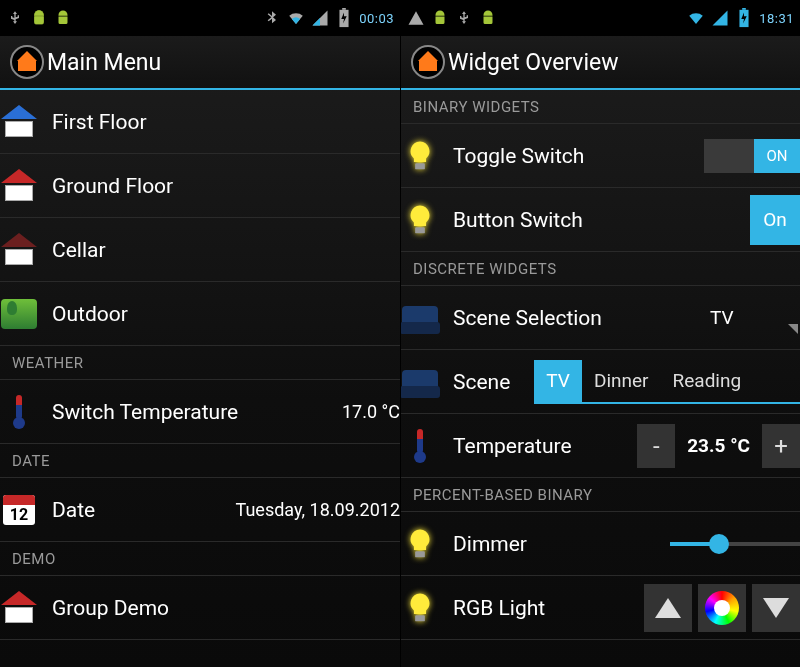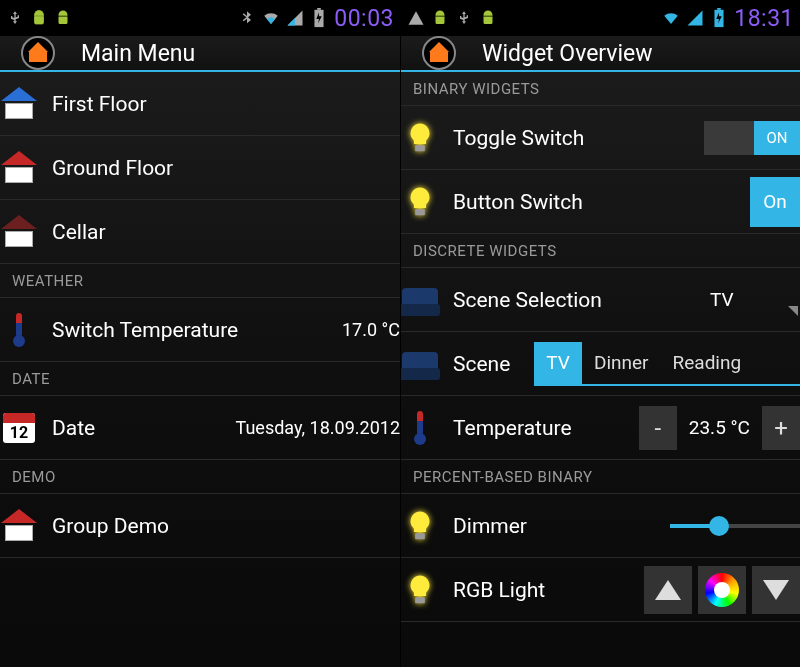--- a/index.html
+++ b/index.html
@@ -4,23 +4,23 @@
 <style>
   * { box-sizing: border-box; margin: 0; padding: 0; }
   html, body { width: 800px; height: 667px; overflow: hidden; font-family: Roboto, "Helvetica Neue", Arial, sans-serif; background: #000; color: #fff; }
   .root { display: flex; width: 800px; height: 667px; }
   .pane { width: 400px; height: 667px; background: linear-gradient(#1e1e1e,#0e0e0e 60%,#0a0a0a); overflow: hidden; position: relative; }
   .pane + .pane { border-left: 1px solid #000; }
   
   .status { height: 36px; display: flex; align-items: center; justify-content: space-between; padding: 0 6px; background: #000; font-size: 17px; }
   .status-left, .status-right { display: flex; align-items: center; gap: 6px; }
   .ic { display: inline-flex; width: 18px; height: 18px; align-items: center; justify-content: center; }
-  .clock { color: #8b5cf6; font-weight: 400; letter-spacing: 0.5px; font-size: 23px; }
-  
-  .actionbar { height: 36px; display: flex; align-items: center; gap: 26px; padding: 0 21px; background: linear-gradient(#1b1b1b,#111); border-bottom: 2px solid #33b5e5; }
+  .clock { color: #7dd3fc; font-weight: 400; letter-spacing: 0.5px; font-size: 13px; }
+  
+  .actionbar { height: 54px; display: flex; align-items: center; gap: 3px; padding: 0 10px; background: linear-gradient(#1b1b1b,#111); border-bottom: 2px solid #33b5e5; }
   .app-icon { width: 34px; height: 34px; border-radius: 50%; background: #000; border: 2px solid #888; display: flex; align-items: center; justify-content: center; position: relative; }
   .house-icon { width: 18px; height: 18px; position: relative; }
   .house-icon::before { content: ""; position: absolute; left: 0; top: 7px; width: 18px; height: 11px; background: #ff7a1a; }
   .house-icon::after { content: ""; position: absolute; left: -1px; top: -2px; width: 0; height: 0; border-left: 10px solid transparent; border-right: 10px solid transparent; border-bottom: 10px solid #ff7a1a; }
   .actbar-title { font-size: 23px; font-weight: 400; }
   
   .list { height: calc(667px - 36px - 54px); overflow: hidden; }
   .row { display: flex; align-items: center; height: 64px; padding: 0 0; border-bottom: 1px solid #2a2a2a; gap: 14px; }
   .row .icon-slot { width: 38px; height: 38px; display: flex; align-items: center; justify-content: center; flex-shrink: 0; }
   .row .label { font-size: 21px; flex: 1; white-space: nowrap; overflow: hidden; text-overflow: ellipsis; }
@@ -45,21 +45,21 @@
   .toggle { width: 96px; height: 34px; background: #3a3a3a; display: flex; justify-content: flex-end; }
   .toggle .knob { width: 46px; height: 34px; background: #33b5e5; color: #fff; font-size: 15px; display: flex; align-items: center; justify-content: center; }
   .btn-on { width: 50px; height: 50px; background: #33b5e5; display: flex; align-items: center; justify-content: center; font-size: 19px; }
   .spinner { width: 100px; height: 36px; display: flex; align-items: center; justify-content: flex-start; padding: 0 4px 0 10px; font-size: 19px; position: relative; }
   .spinner::after { content: ""; position: absolute; right: 2px; bottom: 2px; width: 0; height: 0; border-left: 10px solid transparent; border-top: 10px solid #888; }
   .segments { display: flex; border-bottom: 2px solid #33b5e5; height: 44px; }
   .seg { padding: 0 12px; display: flex; align-items: center; font-size: 19px; color: #ddd; }
   .seg.sel { background: #33b5e5; color: #fff; }
   .stepper { display: flex; align-items: center; gap: 6px; }
   .step-btn { width: 38px; height: 44px; background: #333; display: flex; align-items: center; justify-content: center; font-size: 24px; color: #ddd; }
-  .step-val { font-size: 19px; padding: 0 6px; }
+  .step-val { font-size: 19px; padding: 0 6px; font-weight: bold; }
   .slider { width: 130px; height: 30px; position: relative; }
   .slider .track { position: absolute; left: 0; right: 0; top: 13px; height: 4px; background: #444; }
   .slider .fill  { position: absolute; left: 0; top: 13px; height: 4px; background: #33b5e5; }
   .slider .thumb { position: absolute; top: 5px; width: 20px; height: 20px; border-radius: 50%; background: #33b5e5; }
   .sq { width: 48px; height: 48px; background: #333; display: flex; align-items: center; justify-content: center; }
   .tri-up { width: 0; height: 0; border-left: 13px solid transparent; border-right: 13px solid transparent; border-bottom: 20px solid #ddd; }
   .tri-dn { width: 0; height: 0; border-left: 13px solid transparent; border-right: 13px solid transparent; border-top: 20px solid #ddd; }
   .color-wheel { width: 34px; height: 34px; border-radius: 50%; background: conic-gradient(red,orange,yellow,lime,cyan,blue,magenta,red); position: relative; }
   .color-wheel::after { content: ""; position: absolute; inset: 9px; border-radius: 50%; background: #fff; }
   .sofa-icon { width: 36px; height: 24px; background: #1b3a6b; border-radius: 4px; position: relative; }
@@ -147,20 +147,26 @@
       </div>
       <div class="row">
         <div class="icon-slot">
             <div class="floor-icon">
               <div class="roof dark"></div>
               <div class="base"></div>
             </div>
           </div>
         <div class="label">Cellar</div>
       </div>
+      <div class="row">
+        <div class="icon-slot">
+            <div class="outdoor-icon"></div>
+          </div>
+        <div class="label">Outdoor</div>
+      </div>
 
       <div class="section">WEATHER</div>
       <div class="row">
         <div class="icon-slot">
             <div class="thermo-icon"></div>
           </div>
         <div class="label">Switch Temperature</div>
         <div class="value">17.0 °C</div>
       </div>
 

